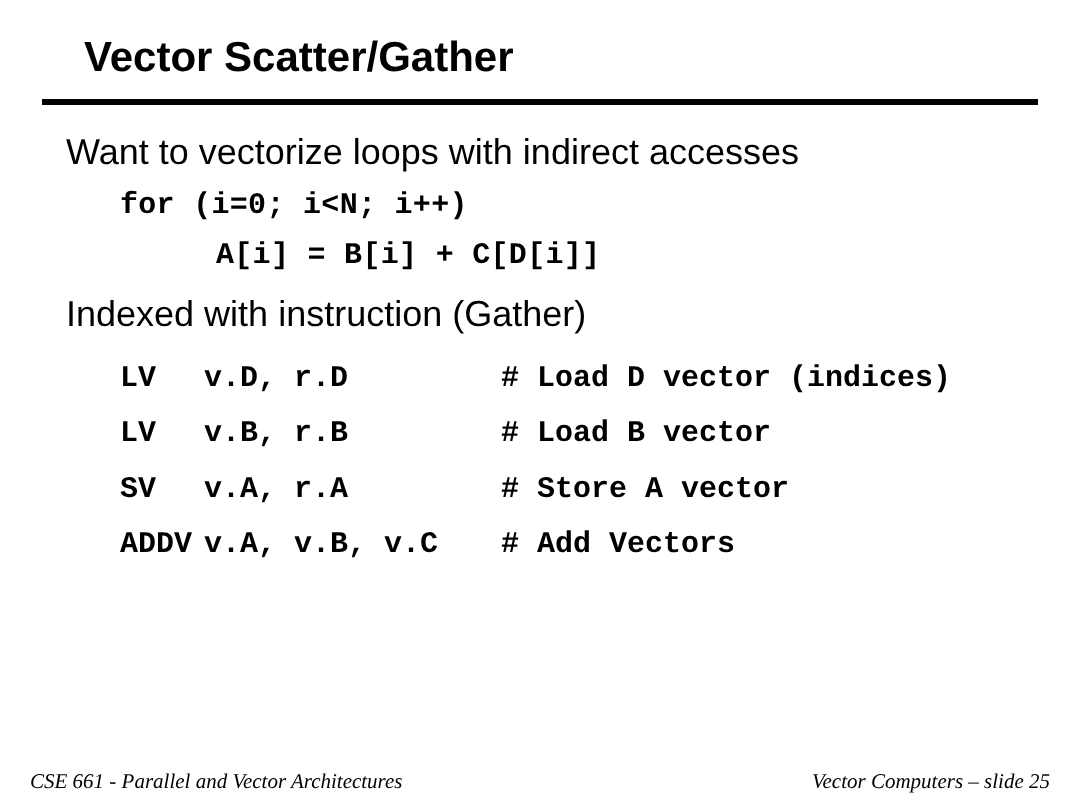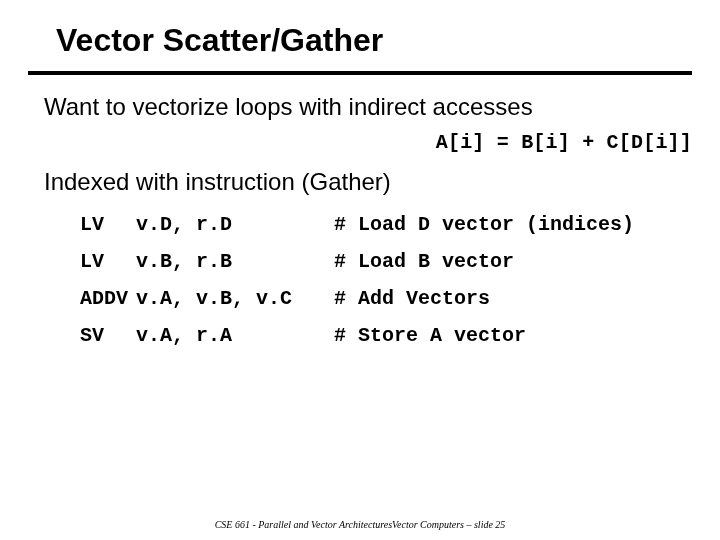--- a/index.html
+++ b/index.html
@@ -1,64 +1,65 @@
 <!DOCTYPE html>
 <html><head>
 <meta charset="utf-8">
 <style>
   * { margin: 0; padding: 0; box-sizing: border-box; }
   html, body { width: 720px; height: 540px; background: #fff; font-family: Arial, Helvetica, sans-serif; color: #000; }
   .slide { width: 720px; height: 540px; position: relative; padding: 0; }
-  .title { font-size: 32px; font-weight: bold; padding: 22px 0 8px 56px; }
+  .title { font-size: 28px; font-weight: bold; padding: 22px 0 8px 56px; }
   .rule { border: none; border-top: 4px solid #000; margin: 4px 28px 0 28px; }
   .content { padding: 12px 28px 0 44px; }
   .h2 { font-size: 24px; font-weight: normal; margin-top: 6px; margin-bottom: 10px; }
   .code1 { font-family: "Courier New", monospace; font-size: 20px; font-weight: bold; margin: 6px 0 4px 36px; letter-spacing: 0.2px; }
-  .code2 { font-family: "Courier New", monospace; font-size: 20px; font-weight: bold; margin: 10px 0 14px 100px; letter-spacing: 0.2px; text-align: right; }
+  .code2 { font-family: "Courier New", monospace; font-size: 20px; font-weight: bold; margin: 10px 0 14px 100px; letter-spacing: 0.2px; }
   .instr-table { margin: 4px 0 0 36px; font-family: "Courier New", monospace; font-size: 20px; font-weight: bold; border-collapse: separate; border-spacing: 0; }
   .instr-table td { padding: 7px 0; vertical-align: top; white-space: pre; }
   .col-op  { width: 56px; }
   .col-arg { width: 198px; }
   .col-com {}
-  .footer { position: absolute; bottom: 10px; left: 20px; right: 20px; display: flex; justify-content: center; font-family: "Times New Roman", serif; font-style: italic; font-size: 10px; color: #000; }
+  .footer { position: absolute; bottom: 10px; left: 20px; right: 20px; display: flex; justify-content: space-between; font-family: "Times New Roman", serif; font-style: italic; font-size: 14px; color: #000; }
 </style>
 </head>
 <body>
 <div class="slide">
 
   <div class="title">Vector Scatter/Gather</div>
   <hr class="rule">
 
   <div class="content">
     <div class="h2">Want to vectorize loops with indirect accesses</div>
+    <div class="code1">for (i=0; i&lt;N; i++)</div>
     <div class="code2">A[i] = B[i] + C[D[i]]</div>
 
     <div class="h2">Indexed with instruction (Gather)</div>
 
     <table class="instr-table">
       <tbody id="instr-body">
           <tr>
             <td class="col-op">LV</td>
             <td class="col-arg">v.D, r.D</td>
             <td class="col-com"># Load D vector (indices)</td>
           </tr>
           <tr>
             <td class="col-op">LV</td>
             <td class="col-arg">v.B, r.B</td>
             <td class="col-com"># Load B vector</td>
           </tr>
           <tr>
+            <td class="col-op">SV</td>
+            <td class="col-arg">v.A, r.A</td>
+            <td class="col-com"># Store A vector</td>
+          </tr>
+          <tr>
             <td class="col-op">ADDV</td>
             <td class="col-arg">v.A, v.B, v.C</td>
             <td class="col-com"># Add Vectors</td>
-          </tr>
-          <tr>
-            <td class="col-op">SV</td>
-            <td class="col-arg">v.A, r.A</td>
-            <td class="col-com"># Store A vector</td>
           </tr>
         </tbody>
     </table>
   </div>
 
   <div class="footer">
     <span>CSE 661 - Parallel and Vector Architectures</span>
     <span>Vector Computers – slide 25</span>
   </div>
 

